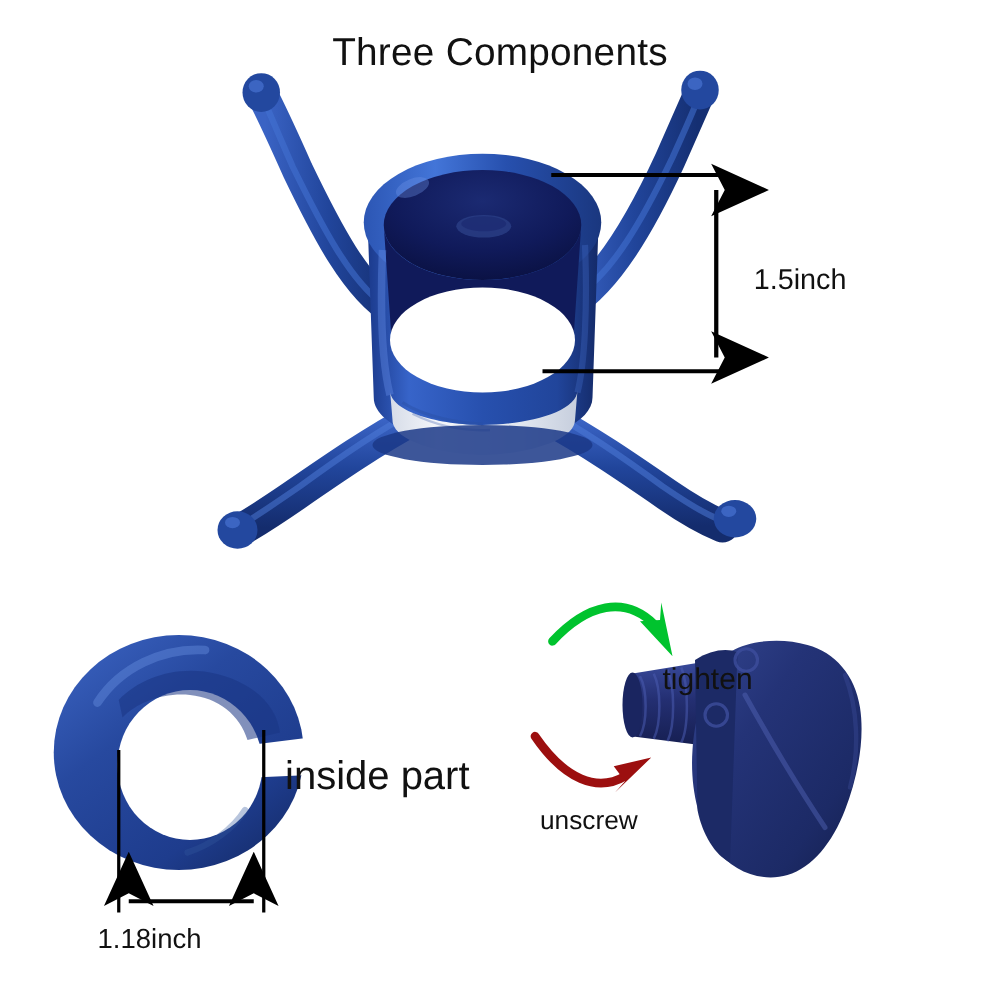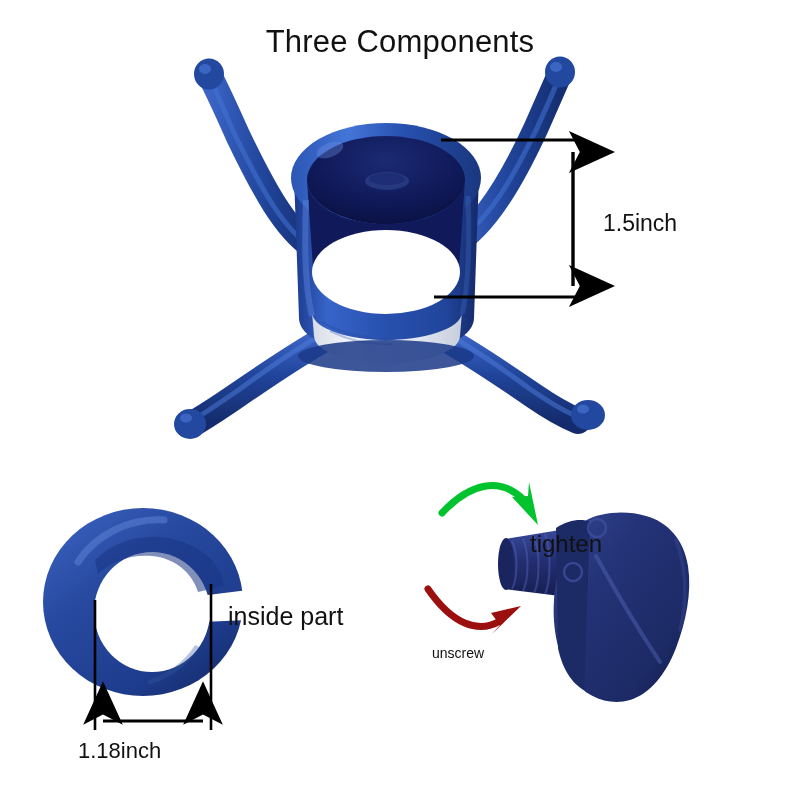--- a/index.html
+++ b/index.html
@@ -3,24 +3,24 @@
 <meta charset="utf-8">
 <style>
   html,body{margin:0;padding:0;background:#ffffff;}
   body{width:800px;height:800px;position:relative;overflow:hidden;
        font-family:"Liberation Sans",sans-serif;color:#000;}
   .stage{position:absolute;left:0;top:0;width:800px;height:800px;}
   .lbl{position:absolute;white-space:nowrap;color:#111;}
   #title{left:0;top:24px;width:800px;text-align:center;font-size:31px;letter-spacing:.2px;}
   #main-part-label{left:118px;top:243px;font-size:25px;}
   #dim-v-label{left:567px;top:210px;font-size:23px;margin-left:36px;}
-  #inside-part-label{left:228px;top:602px;font-size:25px;text-align:center;}
+  #inside-part-label{left:228px;top:602px;font-size:32px;text-align:center;}
   #dim-h-label{left:78px;top:738px;font-size:22px;text-align:center;}
   #tighten-label{left:530px;top:486px;font-size:24px;margin-top:44px;}
-  #unscrew-label{left:432px;top:645px;font-size:14px;}
+  #unscrew-label{left:432px;top:645px;font-size:21px;}
   #screw-caption{left:385px;top:712px;font-size:26px;}
   svg.art{position:absolute;left:0;top:0;width:800px;height:800px;overflow:visible;}
 </style>
 </head>
 <body>
 
 <div class="stage">
 
   <div class="lbl" id="title">Three Components</div>
 

